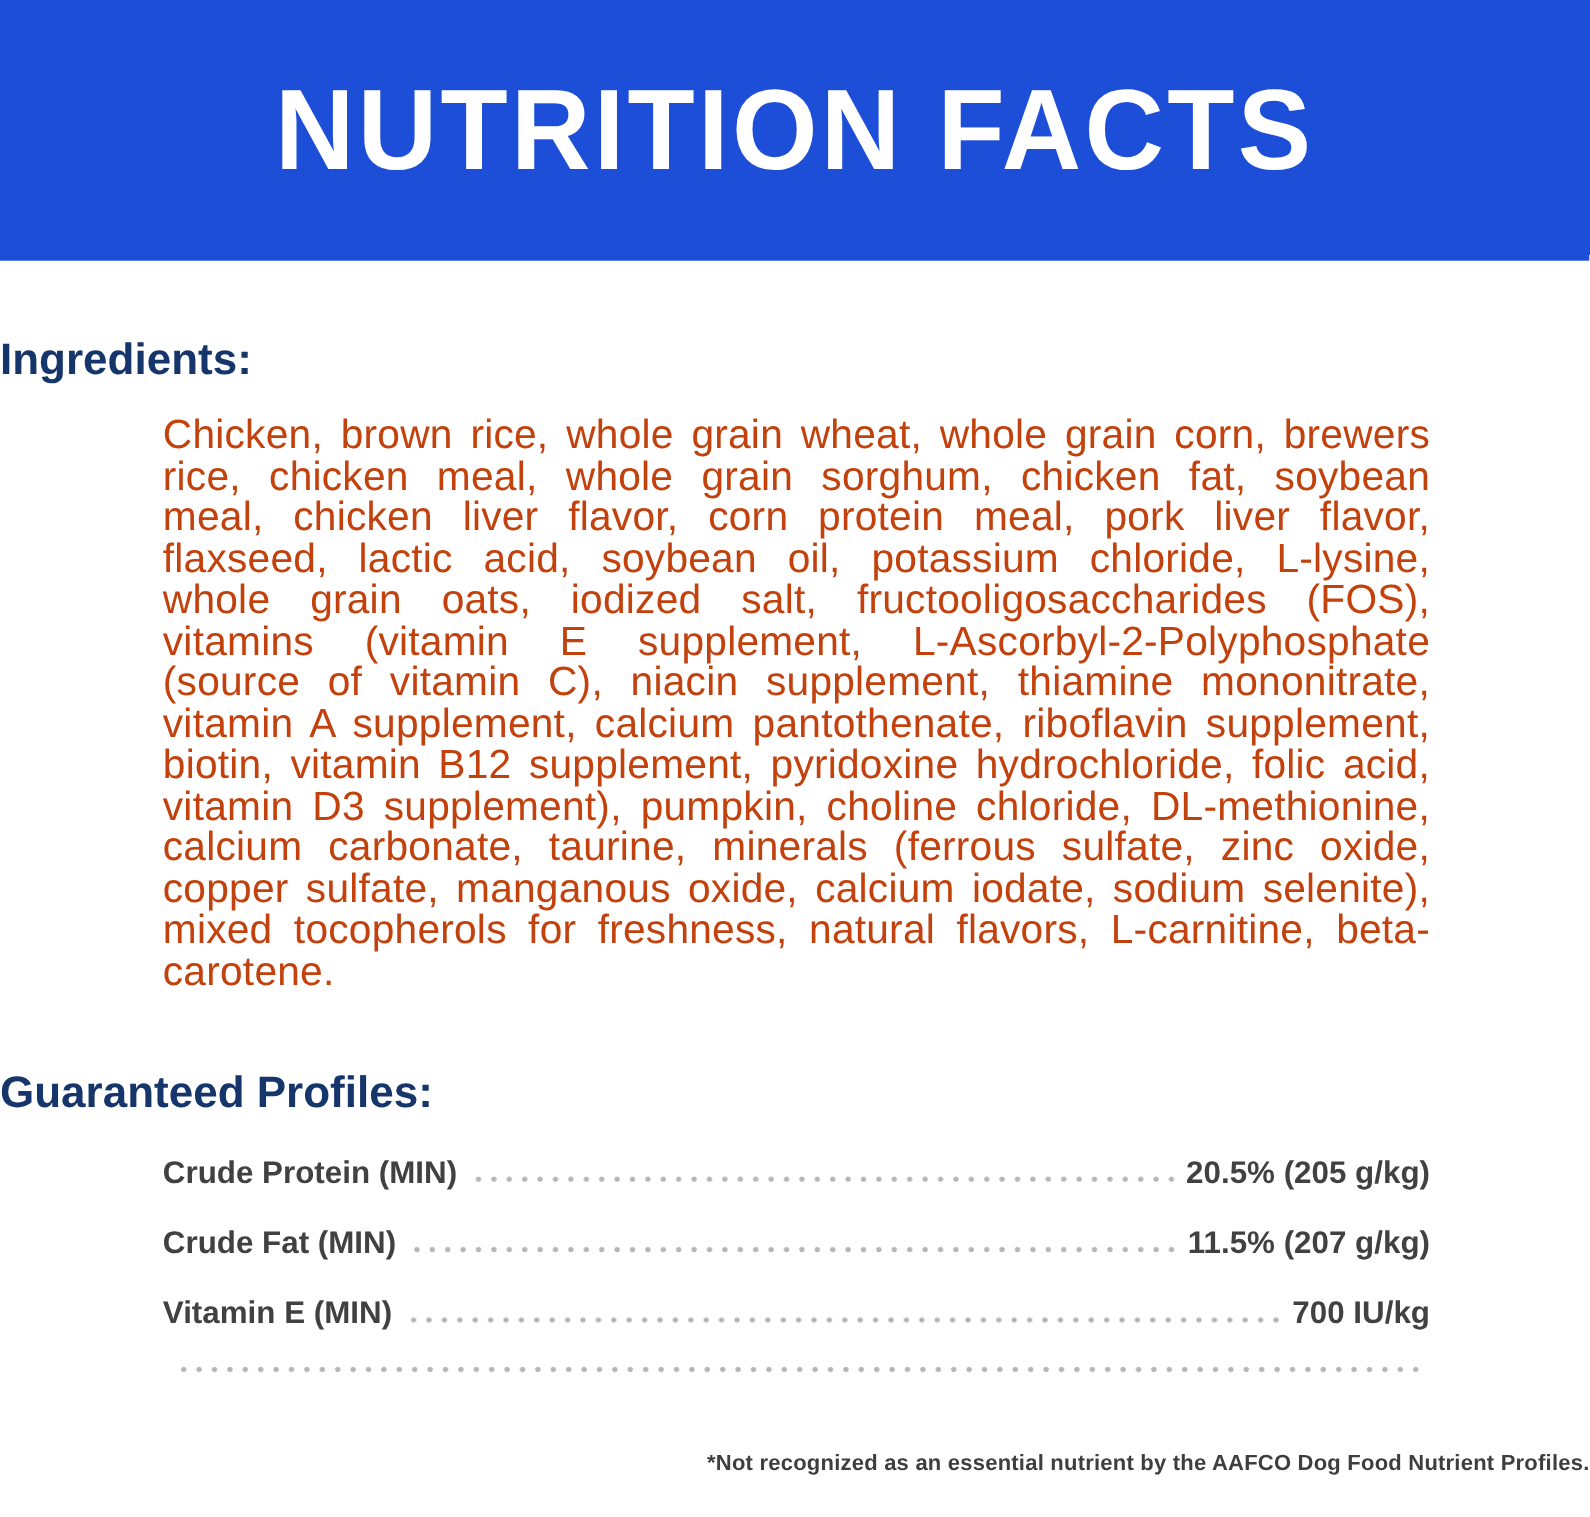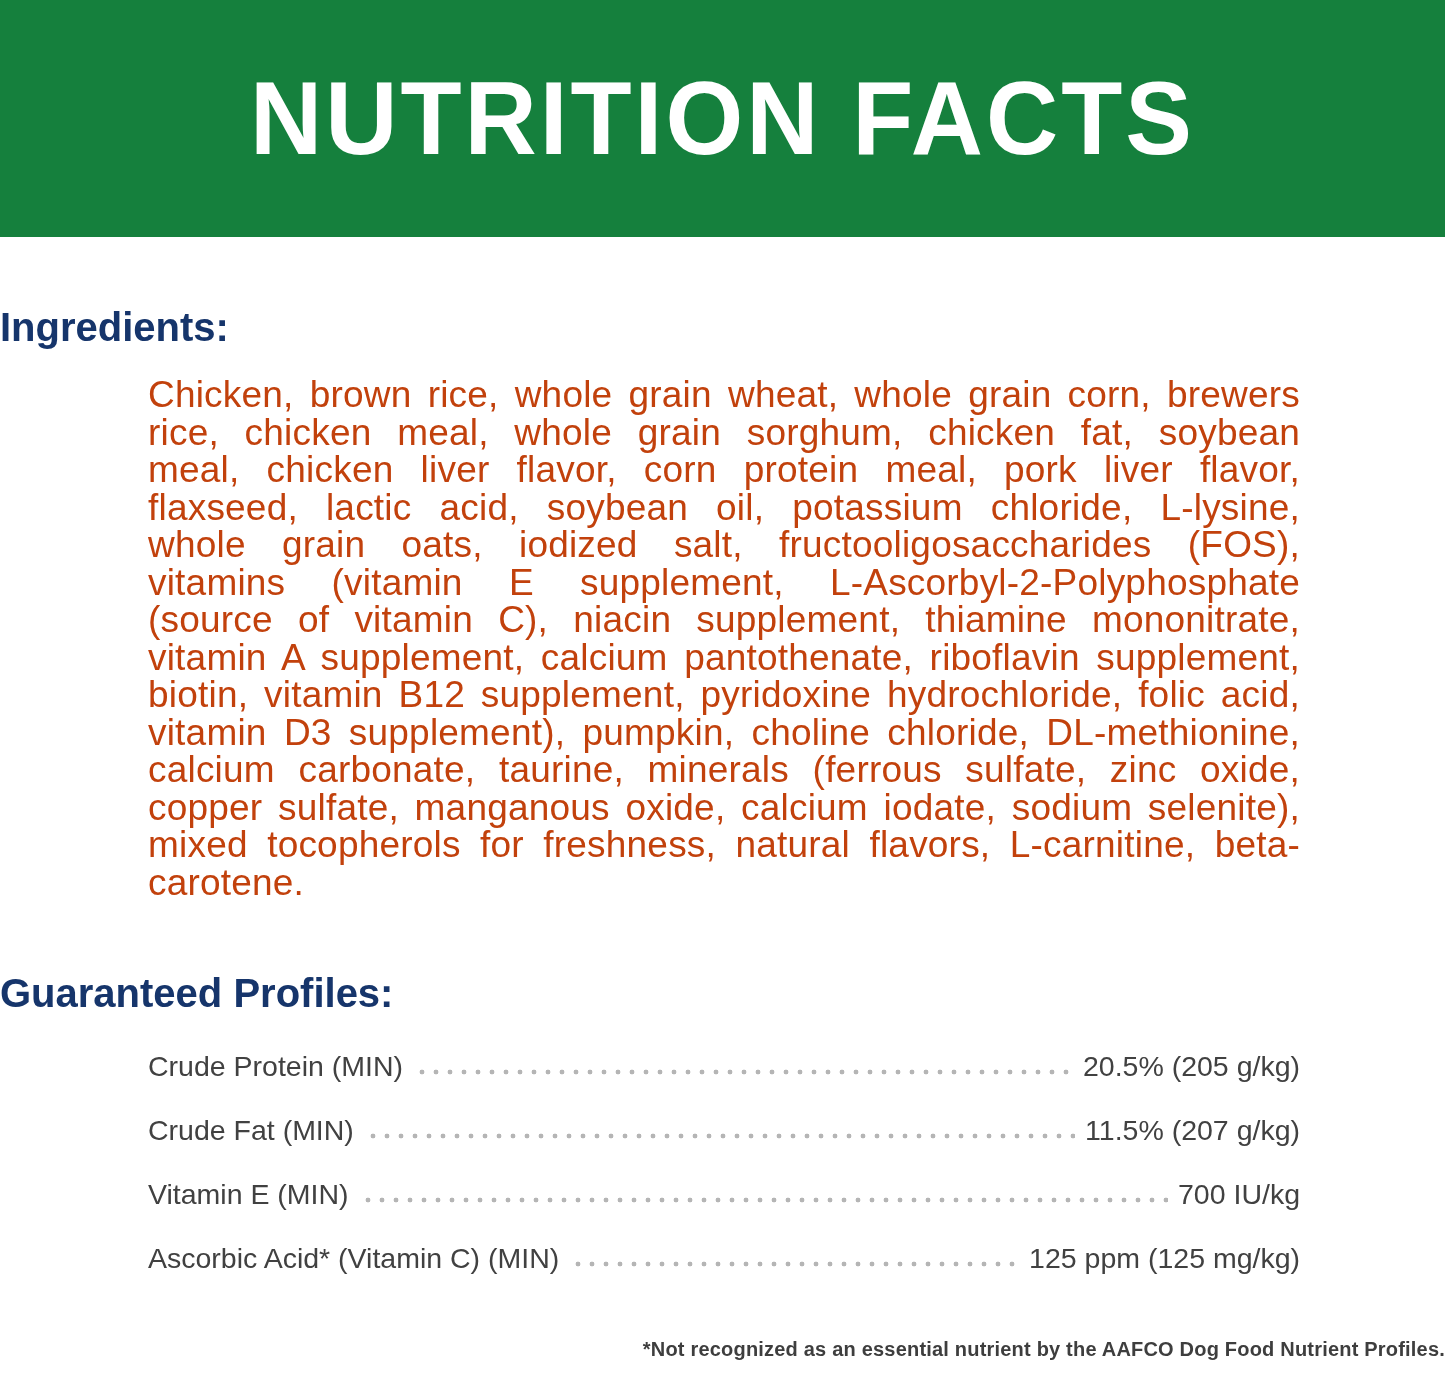--- a/index.html
+++ b/index.html
@@ -9,21 +9,21 @@
     font-family: "Liberation Sans", sans-serif;
   }
   body {
     width: 1445px;
     height: 1379px;
     overflow: hidden;
   }
   .banner {
     width: 100%;
     height: 237px;
-    background: #15803d;
+    background: #1d4ed8;
     display: flex;
     align-items: center;
     justify-content: center;
   }
   .banner-title {
     margin: 0;
     color: #ffffff;
     font-size: 100px;
     font-weight: bold;
     letter-spacing: 3px;
@@ -48,21 +48,21 @@
     word-spacing: 3px;
   }
   .analysis-heading { margin-top: 70px; }
   .analysis-list {
     margin: 34px 145px 0 148px;
   }
   .analysis-row {
     display: flex;
     align-items: flex-end;
     color: #414141;
-    font-weight: normal;
+    font-weight: bold;
     font-size: 28.5px;
     line-height: 32px;
     margin-bottom: 32px;
   }
   .analysis-row:last-child { margin-bottom: 0; }
   .row-label { white-space: nowrap; }
   .row-value { white-space: nowrap; }
   .leader {
     flex: 1;
     align-self: flex-end;
@@ -105,19 +105,17 @@
       <span class="row-label">Crude Fat (MIN)</span>
       <span class="leader"></span>
       <span class="row-value">11.5% (207 g/kg)</span>
     </div>
     <div class="analysis-row">
       <span class="row-label">Vitamin E (MIN)</span>
       <span class="leader"></span>
       <span class="row-value">700 IU/kg</span>
     </div>
     <div class="analysis-row">
-      <span class="row-label">Ascorbic Acid* (Vitamin C) (MIN)</span>
       <span class="leader"></span>
-      <span class="row-value">125 ppm (125 mg/kg)</span>
     </div>
   </div>
 
 <p class="footnote">*Not recognized as an essential nutrient by the AAFCO Dog Food Nutrient Profiles.</p>
 
 </body></html>

